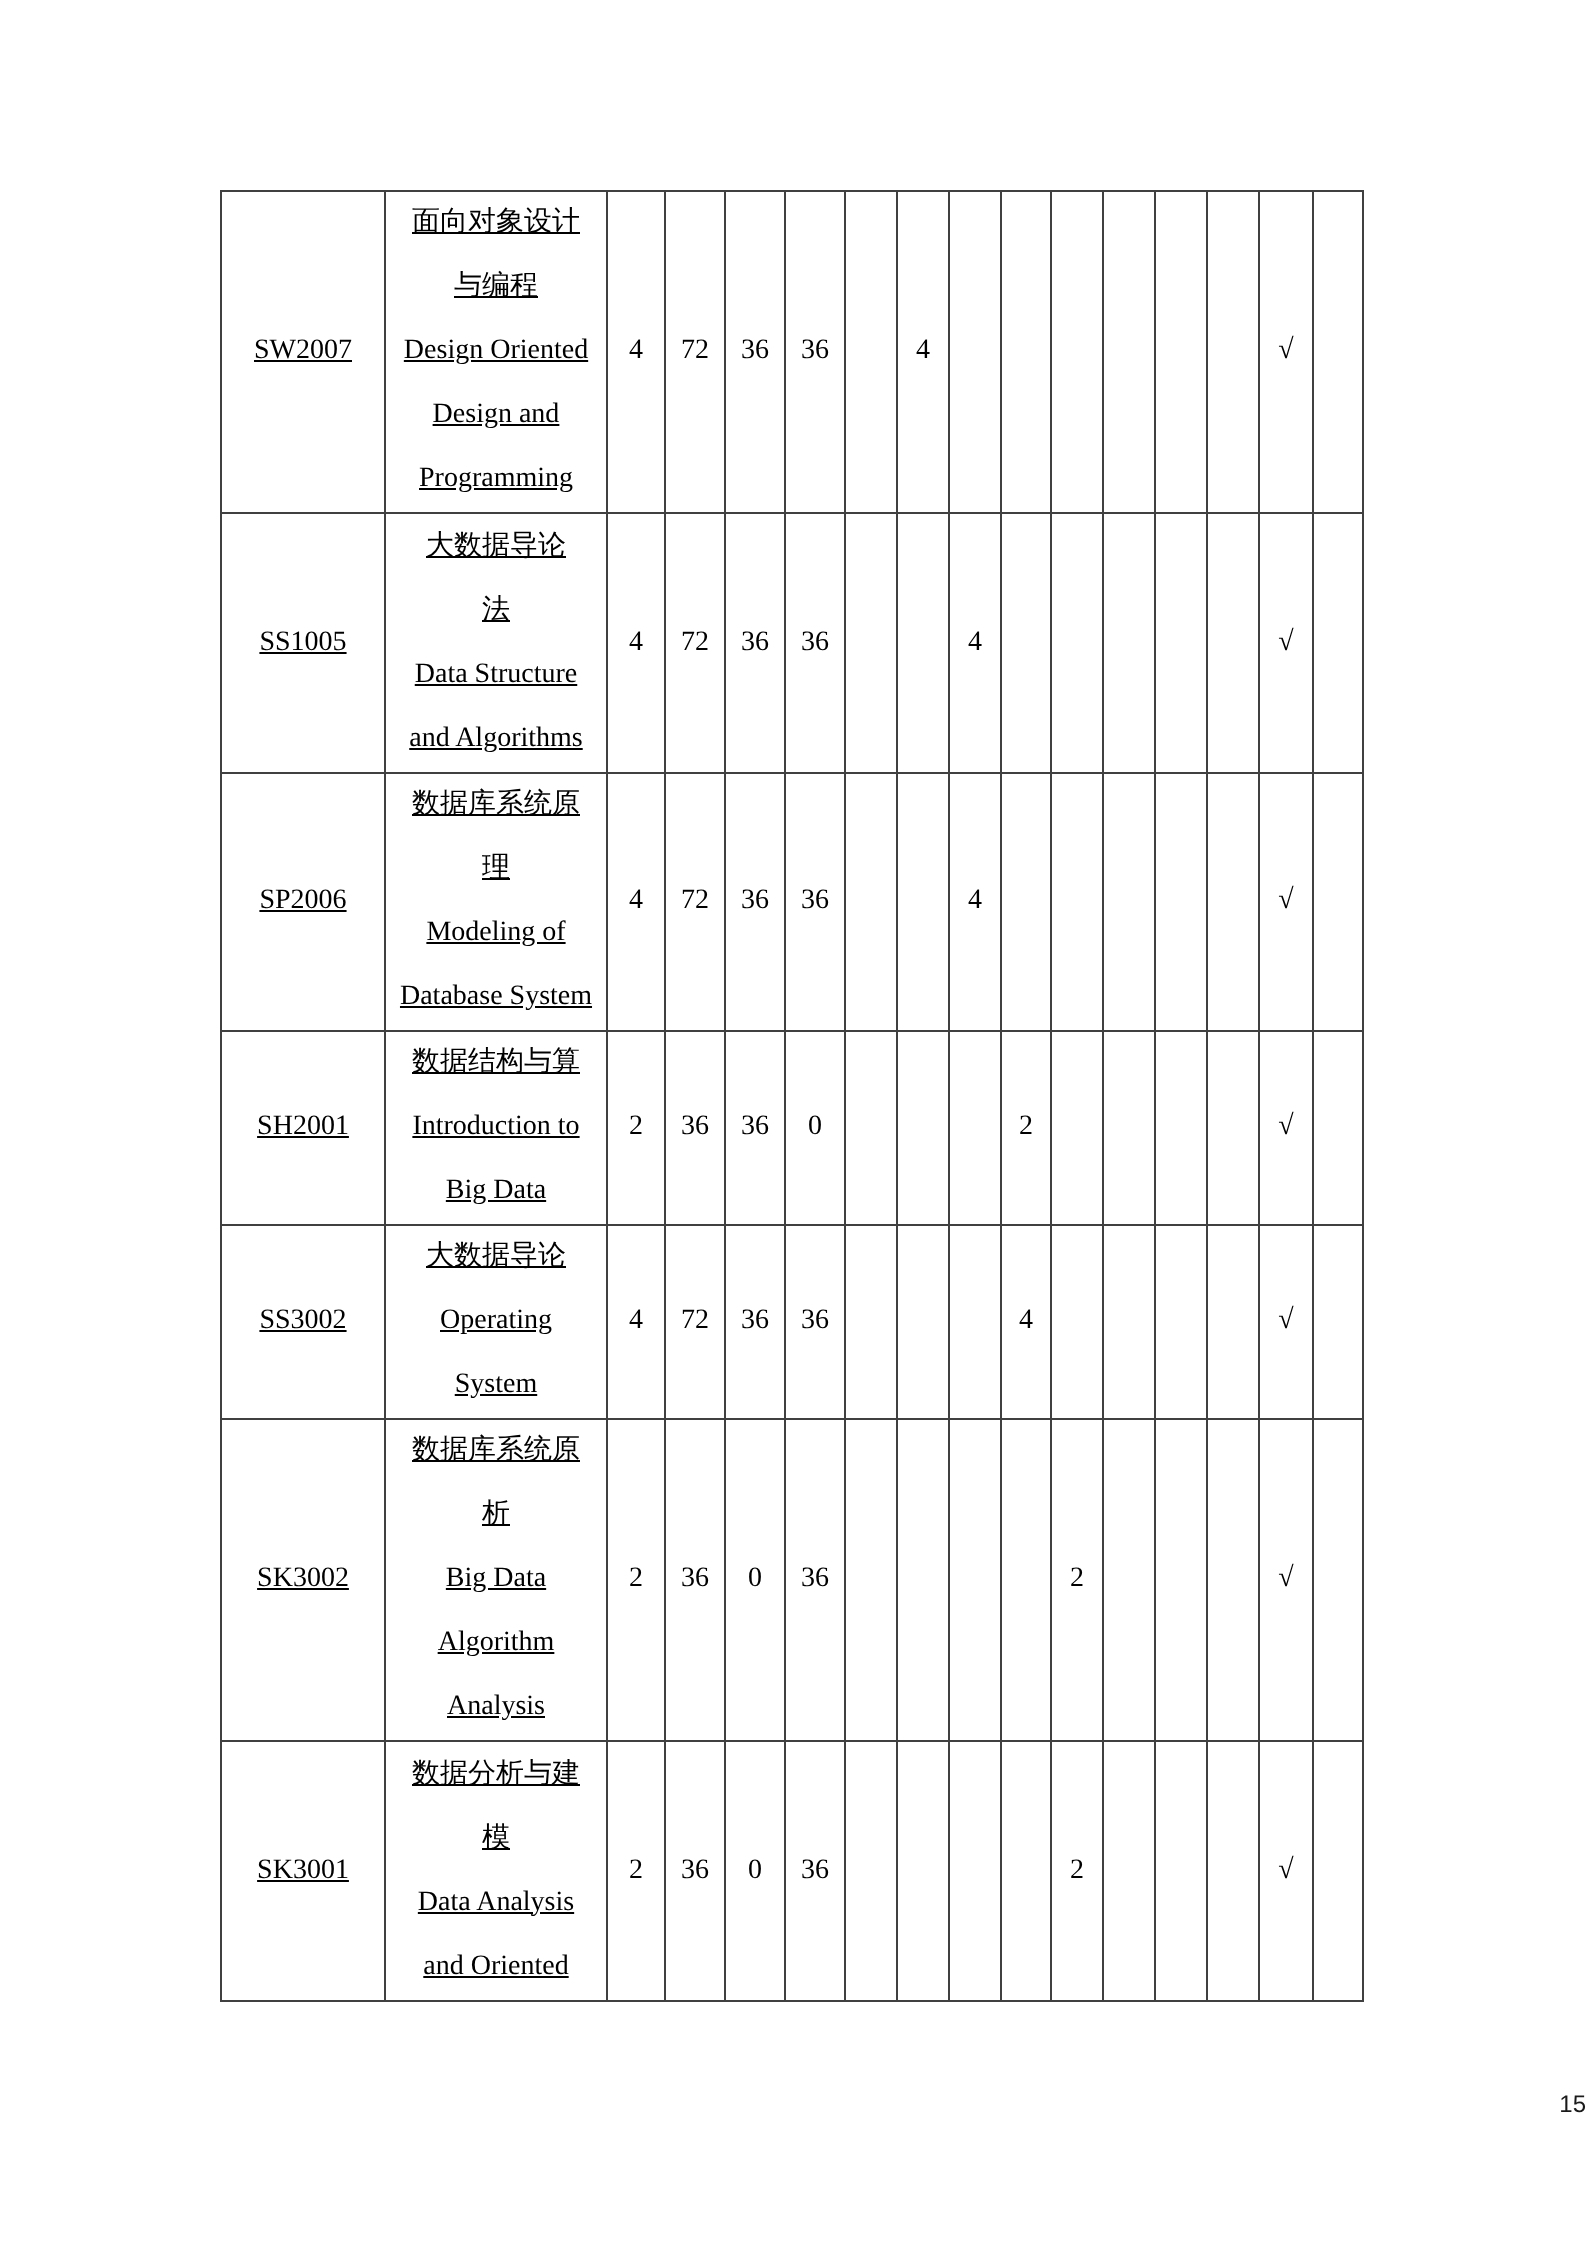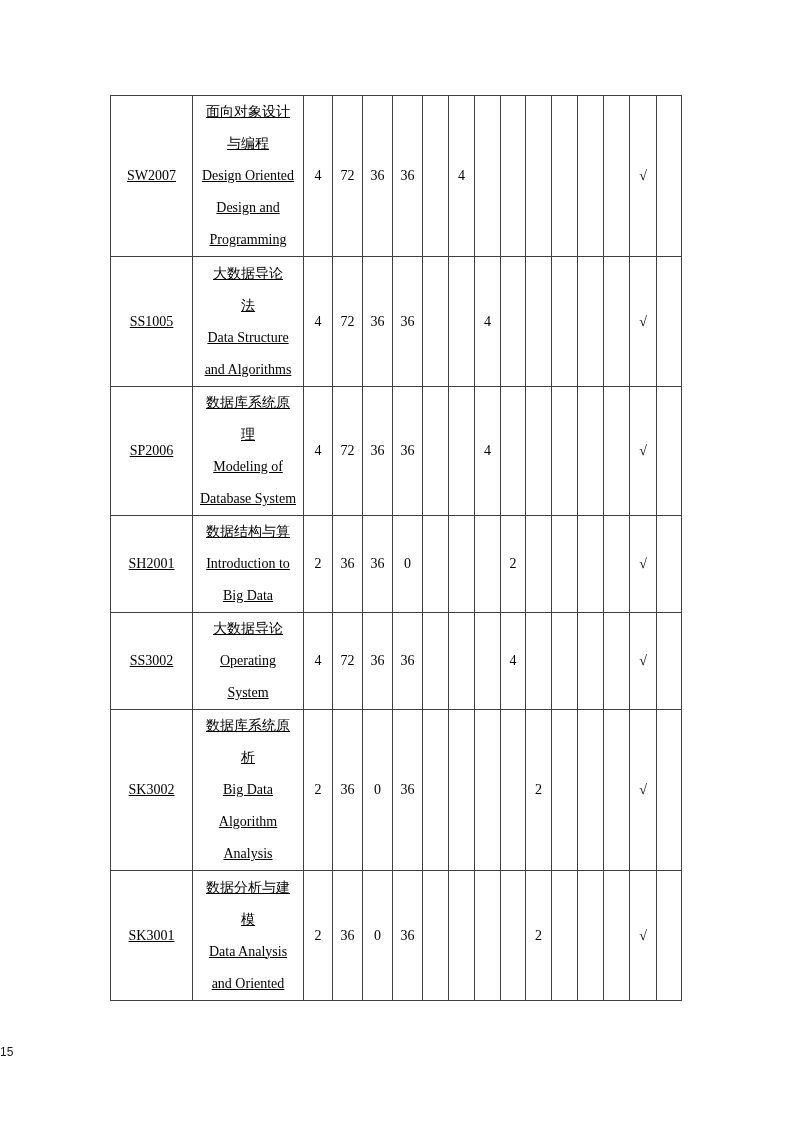--- a/index.html
+++ b/index.html
@@ -45,21 +45,21 @@
     text-decoration: underline;
   }
   td.code-cell { font-size: 14px; text-decoration: underline; }
   td.mark-cell { font-size: 14px; }
 
   .page-number {
     position: absolute;
     top: 1045px;
     left: 0;
     width: 100%;
-    text-align: left;
+    text-align: right;
     font-size: 12px;
     font-family: "Liberation Sans", sans-serif;
     color: #1a1a1a;
   }
 </style>
 </head>
 <body>
 
 <div class="doc-page">
 

